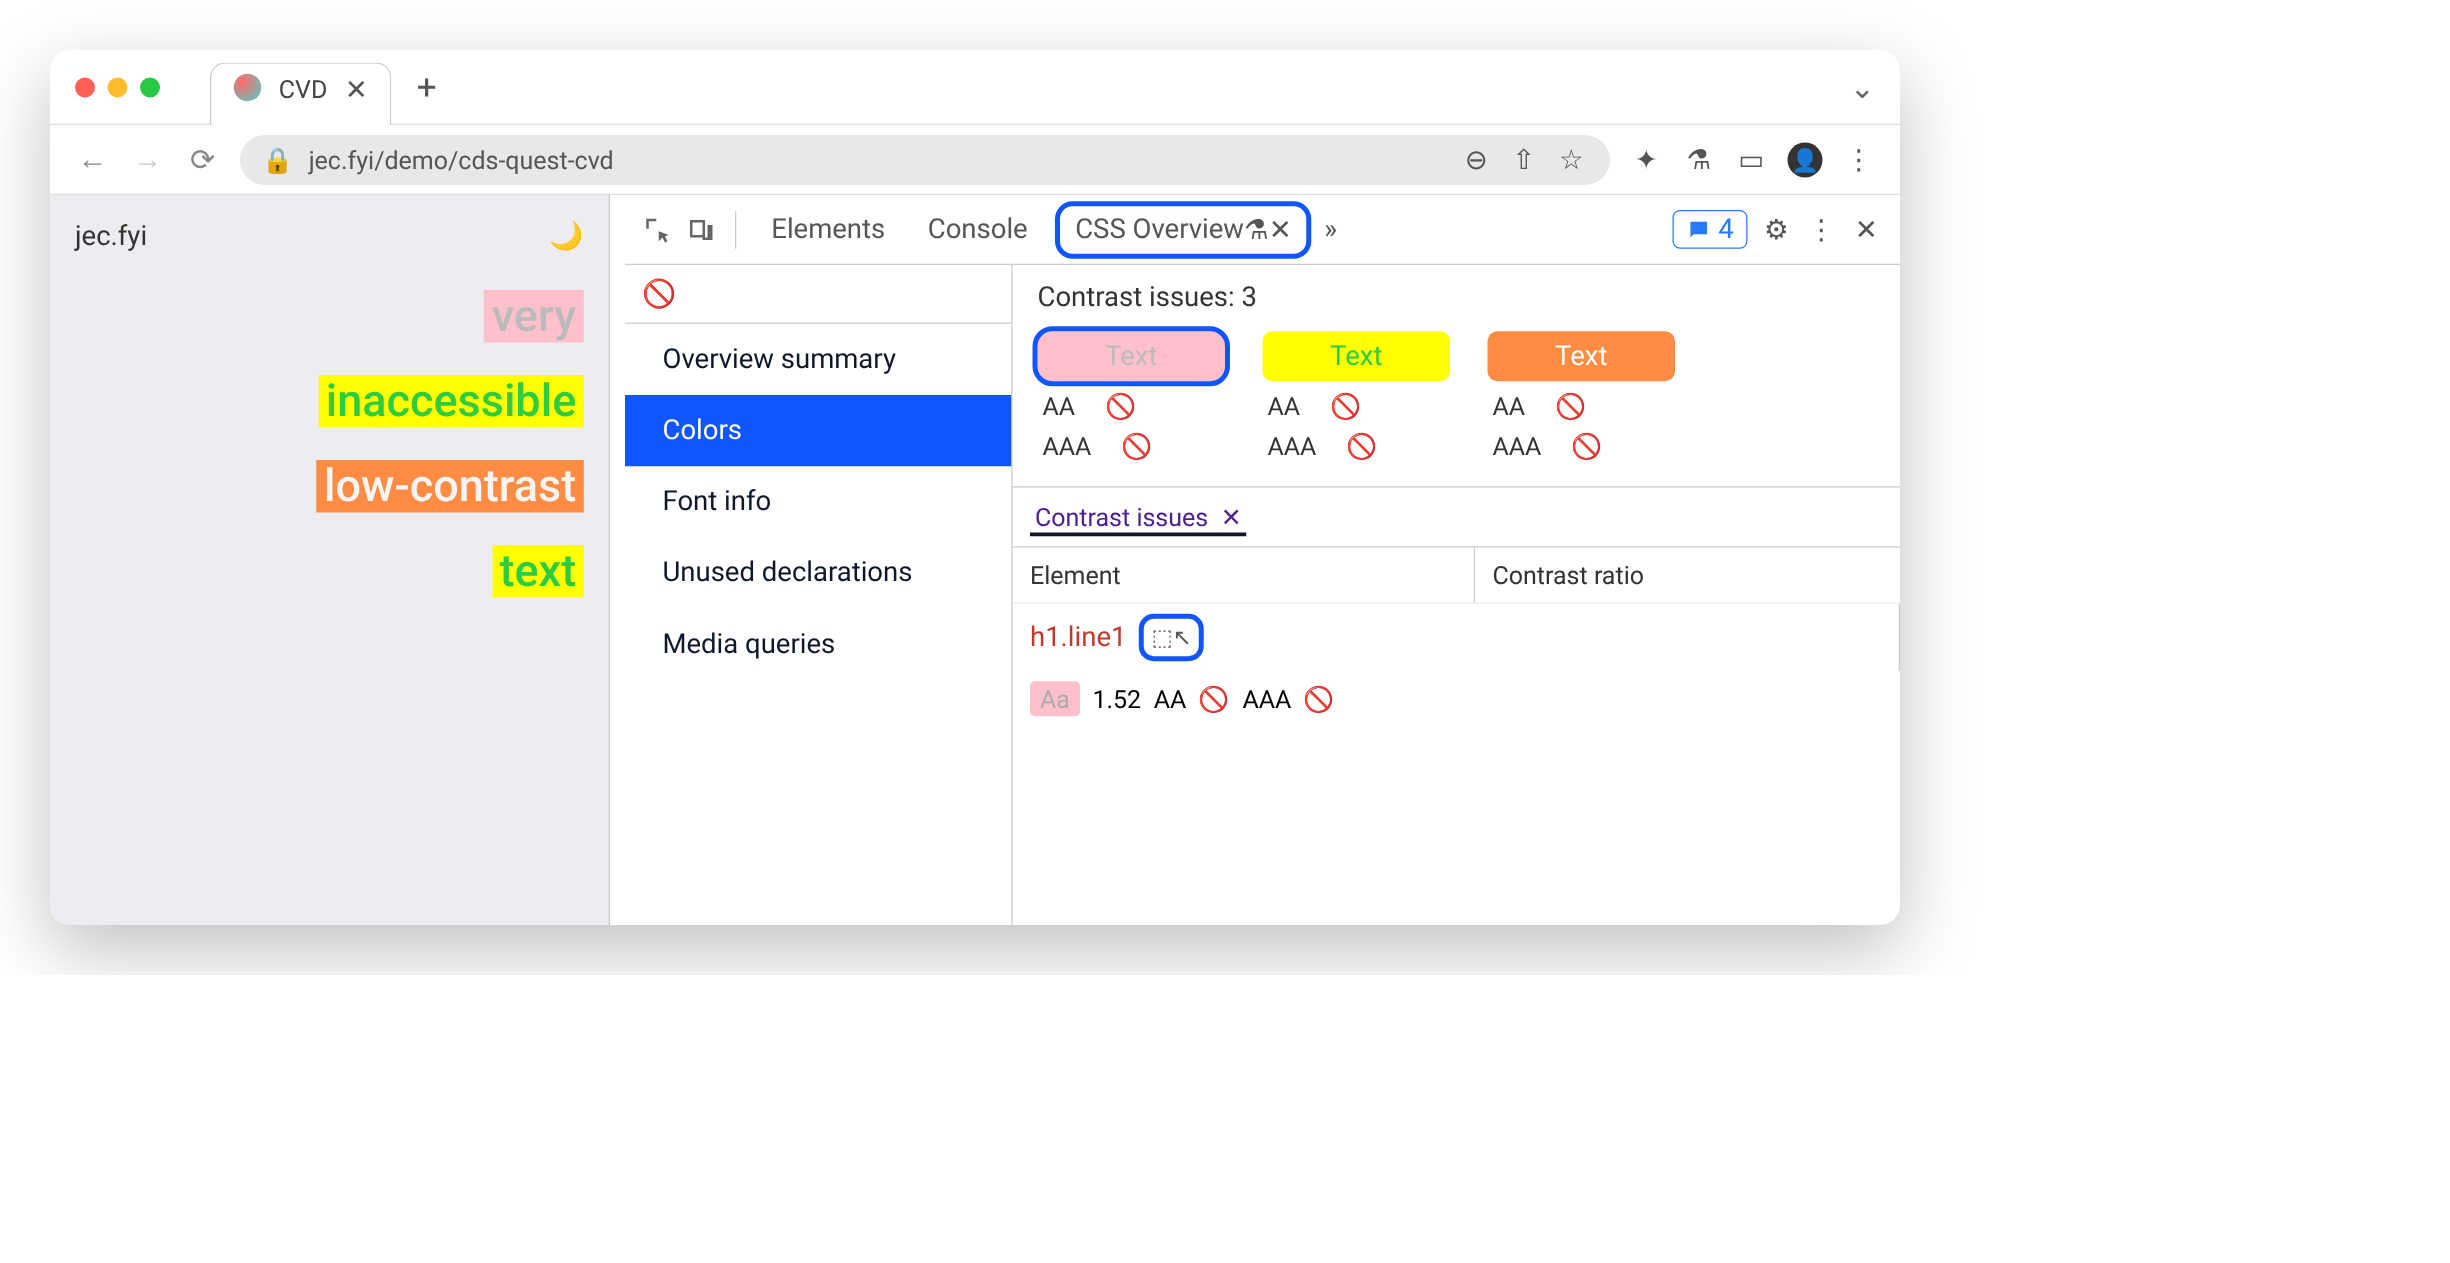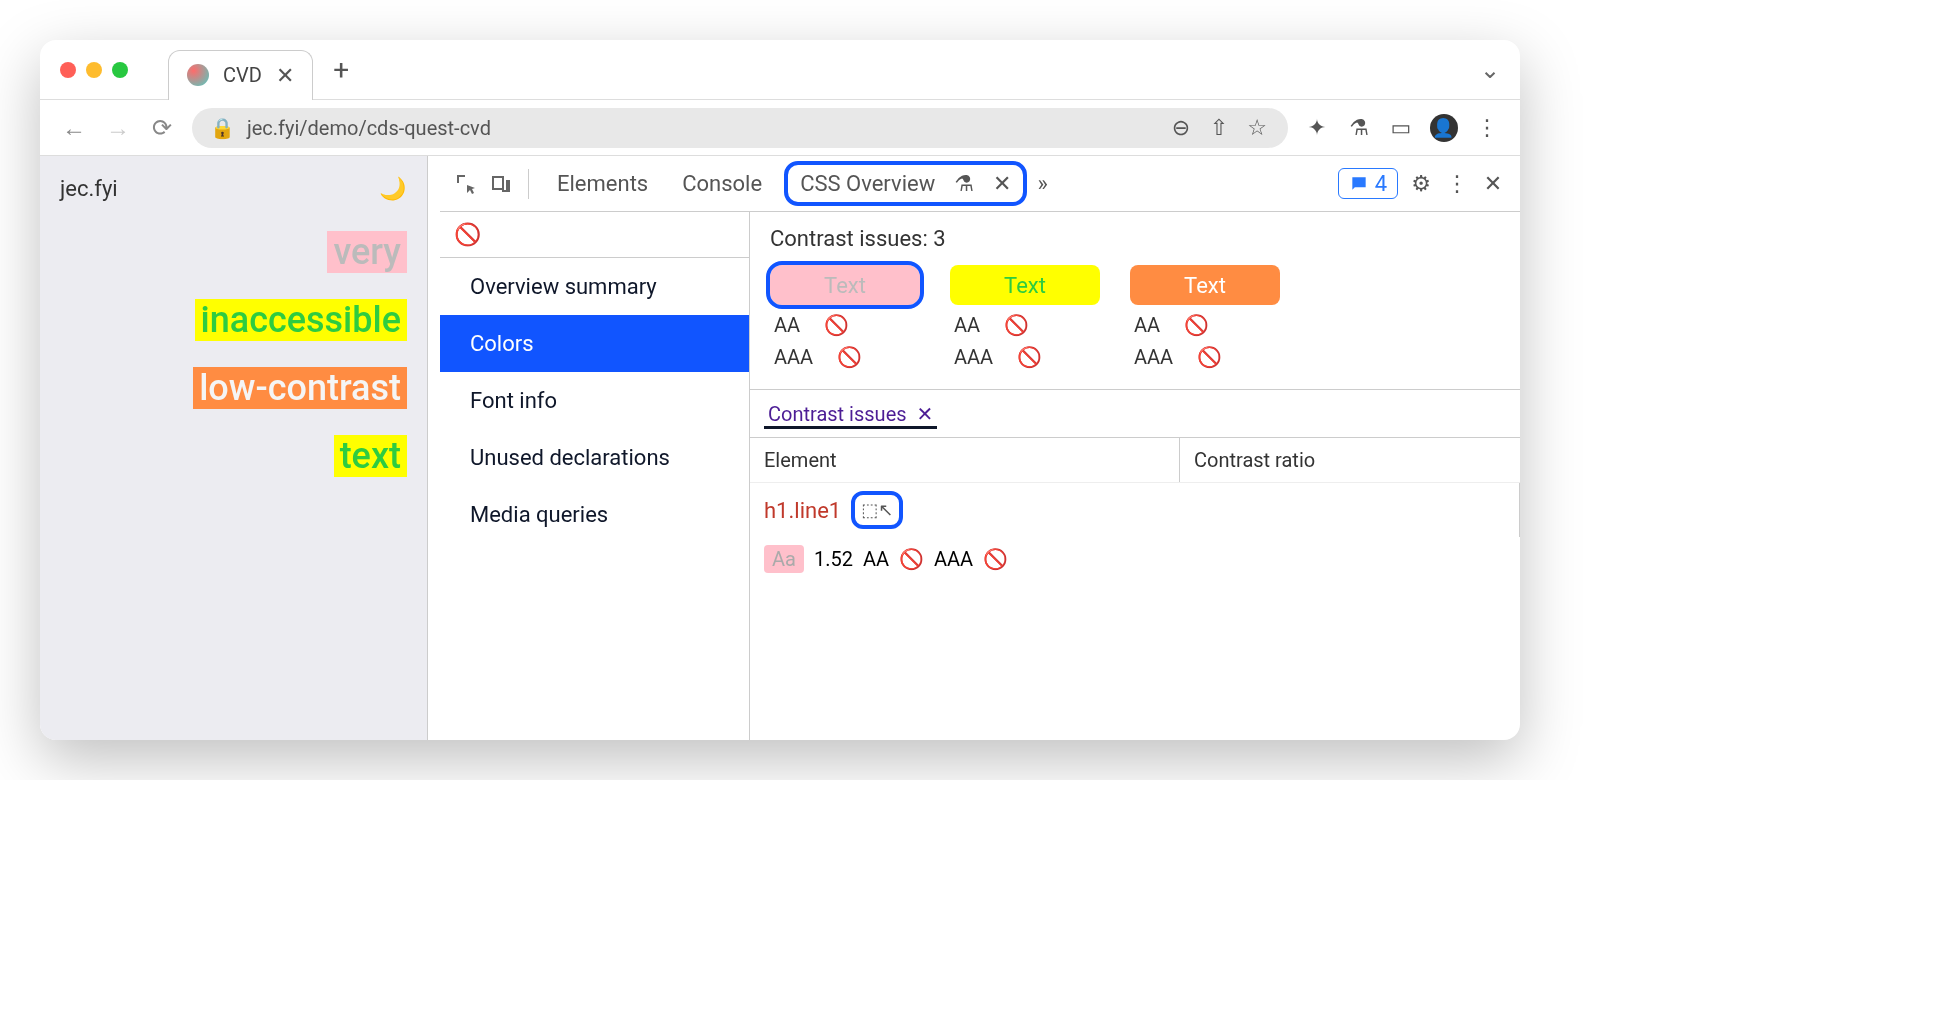--- a/index.html
+++ b/index.html
@@ -4,47 +4,47 @@
 <style>
 * { margin: 0; padding: 0; box-sizing: border-box; font-family: -apple-system, BlinkMacSystemFont, "Segoe UI", Roboto, Arial, sans-serif; }
 body { background: #fff; padding: 40px; }
 .window { width: 1480px; height: 700px; border-radius: 16px; background: #fff; box-shadow: 0 20px 60px rgba(0,0,0,.25); overflow: hidden; display: flex; flex-direction: column; }
 .titlebar { height: 60px; display: flex; align-items: center; padding: 0 20px; border-bottom: 1px solid #ddd; }
 .traffic { display: flex; gap: 10px; margin-right: 40px; }
 .dot { width: 16px; height: 16px; border-radius: 50%; }
 .dot.red { background: #ff5f57; }
 .dot.yellow { background: #febc2e; }
 .dot.green { background: #28c840; }
-.tab { display: flex; align-items: center; gap: 14px; background: #fff; padding: 8px 18px; border-radius: 12px 12px 0 0; border: 1px solid #ccc; border-bottom: none; font-size: 20px; color: #444; height: 50px; margin-top: 10px; }
+.tab { display: flex; gap: 14px; background: #fff; padding: 8px 18px; border-radius: 12px 12px 0 0; border: 1px solid #ccc; border-bottom: none; font-size: 20px; color: #444; height: 50px; margin-top: 10px; }
 .tab .favicon { width: 22px; height: 22px; border-radius: 50%; background: radial-gradient(circle at 30% 30%, #ff6b6b, #4ecdc4); }
 .tab .close { font-size: 22px; color: #555; cursor: pointer; }
 .newtab { font-size: 28px; color: #555; margin-left: 20px; cursor: pointer; }
 .titlebar .chev { margin-left: auto; color: #666; font-size: 24px; }
 .urlbar-row { height: 56px; display: flex; align-items: center; padding: 0 20px; gap: 16px; border-bottom: 1px solid #ddd; }
 .nav-icon { font-size: 24px; color: #888; width: 28px; text-align: center; }
 .urlbar { flex: 1; background: #e8e8e8; border-radius: 22px; height: 40px; display: flex; align-items: center; padding: 0 18px; gap: 12px; font-size: 20px; color: #555; }
 .urlbar .lock { color: #666; }
 .urlbar .grow { flex: 1; }
 .tool-icon { font-size: 22px; color: #555; width: 26px; text-align: center; cursor: pointer; }
 .avatar { width: 28px; height: 28px; border-radius: 50%; background: #333; display: flex; align-items: center; justify-content: center; color: #fff; font-size: 18px; }
 .content { flex: 1; display: flex; overflow: hidden; }
-.page { width: 388px; background: #ececf1; padding: 20px; border-right: 1px solid #ccc; }
+.page { width: 448px; background: #ececf1; padding: 20px; border-right: 1px solid #ccc; }
 .page-header { display: flex; align-items: center; justify-content: space-between; margin-bottom: 30px; }
 .page-title { font-size: 22px; color: #333; }
 .theme-toggle { font-size: 22px; }
 .demo-lines { display: flex; flex-direction: column; align-items: flex-end; gap: 26px; font-size: 36px; font-weight: 500; }
 .demo-lines span { padding: 0 6px; }
 .l1 { background: #ffc0cb; color: #bbb; }
 .l2 { background: #ffff00; color: #2ecc40; }
 .l3 { background: #ff8c42; color: #f5f5f5; }
 .l4 { background: #ffff00; color: #2ecc40; }
 .devtools { flex: 1; display: flex; flex-direction: column; margin-left: 12px; }
 .dt-toolbar { height: 56px; display: flex; align-items: center; padding: 0 14px; gap: 10px; border-bottom: 1px solid #ccc; font-size: 22px; color: #555; }
 .dt-tab { padding: 6px 12px; cursor: pointer; }
-.dt-tab.highlight { border: 4px solid #1155ff; border-radius: 14px; display: flex; align-items: flex-start; gap: 19px; }
+.dt-tab.highlight { border: 4px solid #1155ff; border-radius: 14px; display: flex; align-items: flex-start; gap: 0; }
 .dt-toolbar .sep { width: 1px; height: 30px; background: #ccc; margin: 0 6px; }
 .dt-toolbar .gap { flex: 1; }
 .issues-badge { display: flex; align-items: center; gap: 6px; border: 1px solid #2979ff; border-radius: 6px; padding: 2px 10px; color: #2979ff; }
 .issues-badge svg { width: 20px; height: 20px; fill: #2979ff; }
 .dt-body { flex: 1; display: flex; overflow: hidden; }
 .dt-side { width: 310px; border-right: 1px solid #ccc; }
 .ban-row { padding: 10px 14px; border-bottom: 1px solid #ccc; color: #888; font-size: 22px; }
 .side-item { padding: 16px 30px; font-size: 22px; color: #0f172a; cursor: pointer; }
 .side-item.active { background: #1155ff; color: #fff; }
 .dt-main { flex: 1; display: flex; flex-direction: column; }

